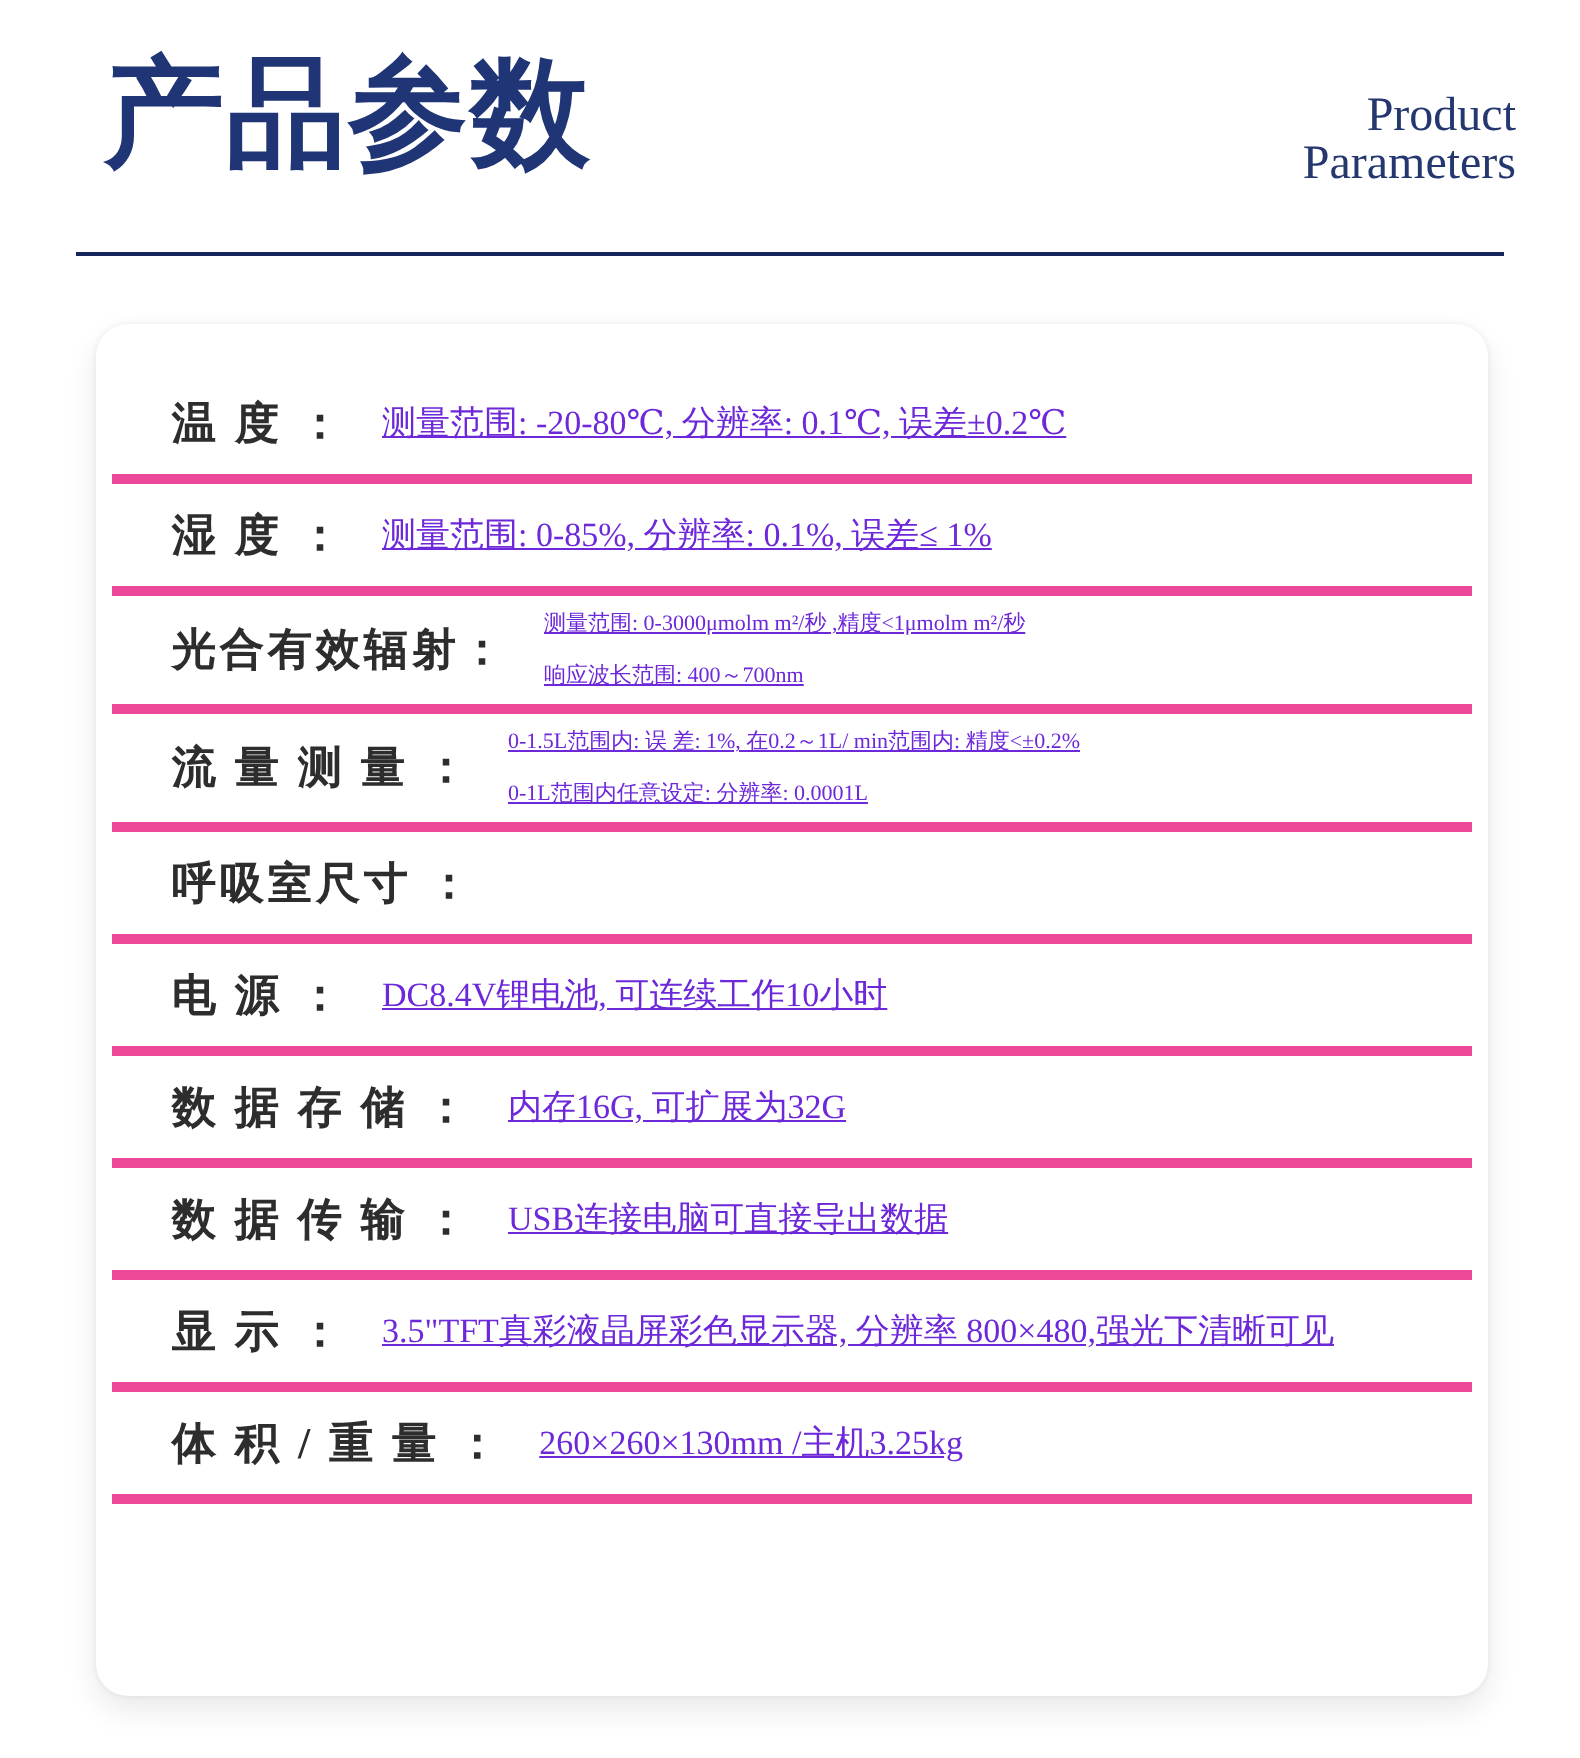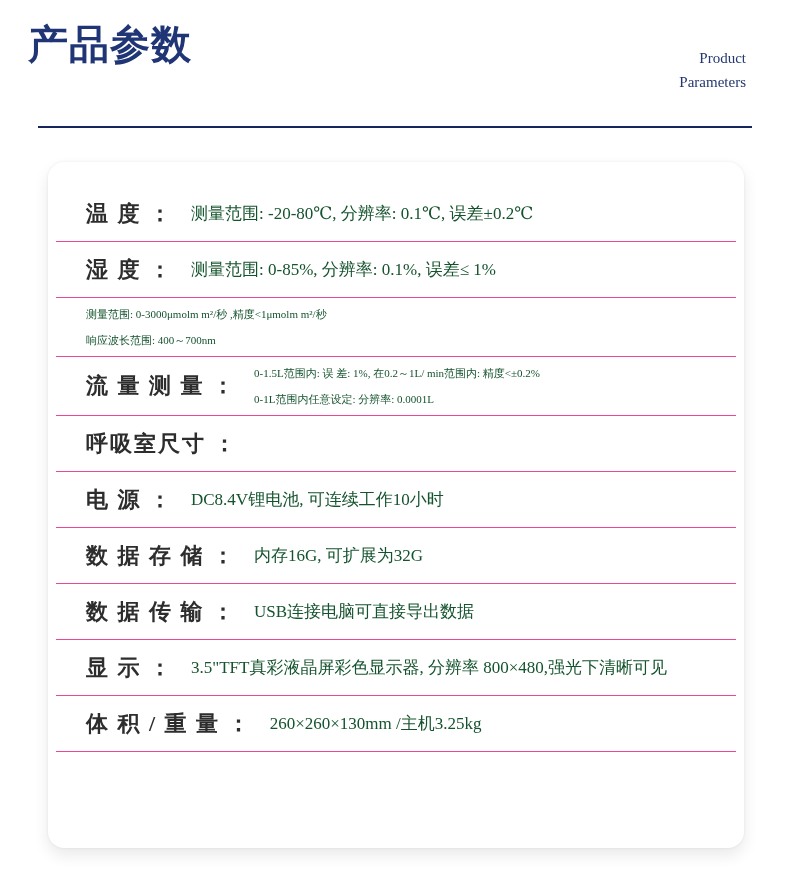--- a/index.html
+++ b/index.html
@@ -1,47 +1,47 @@
 <!DOCTYPE html>
 <html><head>
 <meta charset="utf-8">
 <style>
   html,body{margin:0;padding:0;}
   body{
     width:790px;height:879px;background:#ffffff;position:relative;overflow:hidden;
     font-family:"Liberation Serif","DejaVu Serif",serif;
   }
   .page-title{
-    position:absolute;left:28px;top:20px;margin:0;
-    font-size:40px;font-weight:bold;color:#1f3575;letter-spacing:1px;line-height:1.25;
+    position:absolute;left:52px;top:20px;margin:0;
+    font-size:60px;font-weight:bold;color:#1f3575;letter-spacing:1px;line-height:1.25;
   }
   .subtitle-en{
-    position:absolute;right:44px;top:46px;text-align:right;
-    color:#24376f;font-size:15px;line-height:24px;
+    position:absolute;right:32px;top:46px;text-align:right;
+    color:#24376f;font-size:24px;line-height:24px;
   }
   .header-rule{
     position:absolute;left:38px;top:126px;width:714px;height:2px;background:#16265c;
   }
   .spec-card{
     position:absolute;left:48px;top:162px;width:696px;height:686px;box-sizing:border-box;
     background:#ffffff;border-radius:16px;
     box-shadow:0 0 3px rgba(0,0,0,0.07),0 7px 16px rgba(0,0,0,0.09);
     padding:24px 8px 0 8px;
   }
   .spec-row{
     display:flex;align-items:center;gap:18px;box-sizing:border-box;
-    min-height:56px;border-bottom:1px solid #ec4899;
+    min-height:56px;border-bottom:5px solid #ec4899;
     padding-left:30px;padding-right:4px;
   }
   .spec-row.two-line{min-height:59px;}
   .spec-label{
     font-size:22px;font-weight:bold;color:#2d2d2d;letter-spacing:2px;
     white-space:nowrap;flex-shrink:0;
   }
-  .spec-value{font-size:17px;color:#14532d;line-height:1.5;}
+  .spec-value{font-size:17px;color:#6d28d9;line-height:1.5;text-decoration:underline;}
   .two-line .spec-value{font-size:11px;line-height:26px;}
   .value-line{white-space:nowrap;}
 </style>
 </head>
 <body>
 
 <h1 class="page-title">产品参数</h1>
 
 <div class="subtitle-en">
   <div>Product</div>
@@ -60,20 +60,21 @@
   </div>
 
   <div class="spec-row">
     <span class="spec-label">湿 度 ：</span>
     <span class="spec-value">
       <span class="value-line">测量范围: 0-85%, 分辨率: 0.1%, 误差≤ 1%</span>
     </span>
   </div>
 
   <div class="spec-row two-line">
+    <span class="spec-label">光合有效辐射：</span>
     <span class="spec-value">
       <div class="value-line">测量范围: 0-3000μmolm m²/秒 ,精度&lt;1μmolm m²/秒</div>
       <div class="value-line">响应波长范围: 400～700nm</div>
     </span>
   </div>
 
   <div class="spec-row two-line">
     <span class="spec-label">流 量 测 量 ：</span>
     <span class="spec-value">
       <div class="value-line">0-1.5L范围内: 误 差: 1%, 在0.2～1L/ min范围内: 精度&lt;±0.2%</div>

